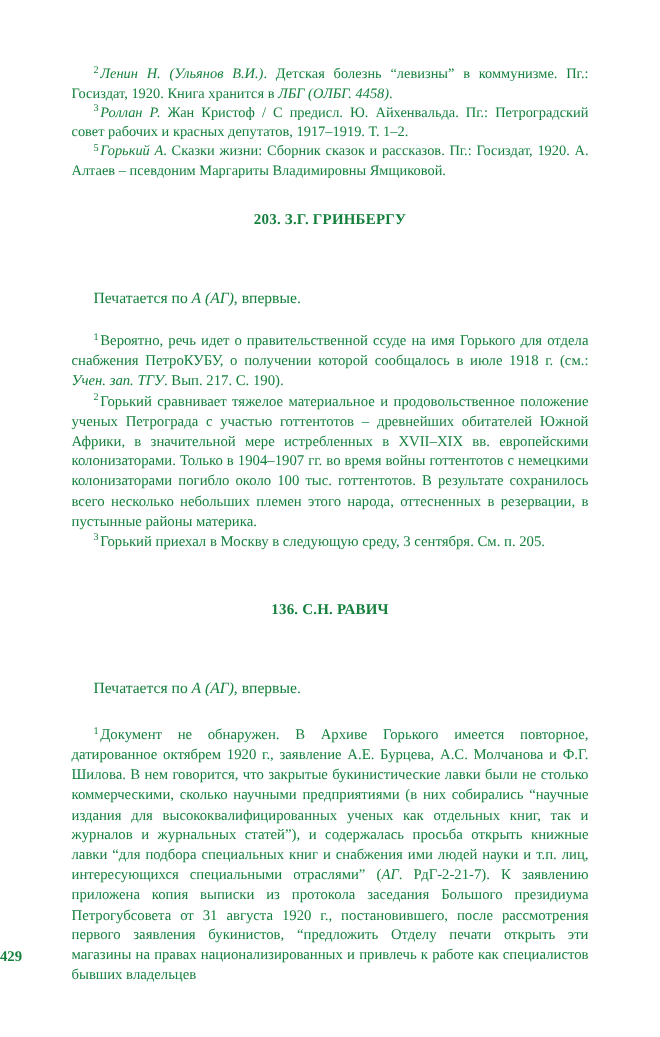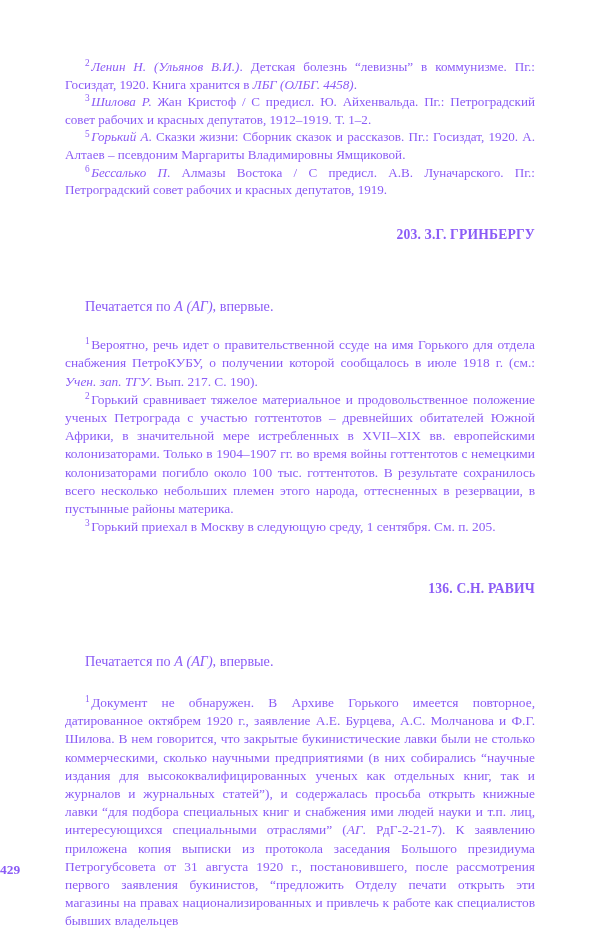--- a/index.html
+++ b/index.html
@@ -8,21 +8,21 @@
     padding: 0;
     background: #ffffff;
   }
   .page {
     position: relative;
     width: 600px;
     height: 943px;
     background: #ffffff;
     box-sizing: border-box;
     font-family: "Liberation Serif", "DejaVu Serif", serif;
-    color: #8b5cf6;
+    color: #15803d;
     overflow: hidden;
   }
   .content {
     position: absolute;
     left: 65px;
     top: 58px;
     width: 470px;
   }
   
   p {
@@ -44,21 +44,21 @@
   }
   .plain {
     font-size: 14.2px;
     line-height: 20.5px;
     text-indent: 20px;
     margin-top: 27px;
   }
   .heading {
     font-size: 13.6px;
     font-weight: bold;
-    text-align: right;
+    text-align: center;
     text-indent: 0;
     letter-spacing: 0.2px;
     margin: 0;
   }
   sup.fn {
     font-size: 9.3px;
     vertical-align: 0.52em;
     line-height: 0;
     margin-right: 1.5px;
     font-weight: normal;
@@ -84,33 +84,32 @@
   }
 </style>
 </head>
 <body>
 
 <div class="page">
   <div class="content">
 
     <div>
       <p class="note"><sup class="fn">2</sup><i>Ленин Н. (Ульянов В.И.)</i><span>. Детская болезнь “левизны” в коммунизме. Пг.: Госиздат, 1920. Книга хранится в </span><i>ЛБГ (ОЛБГ. 4458)</i><span>.</span></p>
-      <p class="note"><sup class="fn">3</sup><i>Шилова Р.</i><span> Жан Кристоф / С предисл. Ю. Айхенвальда. Пг.: Петроградский совет рабочих и красных депутатов, 1912–1919. Т. 1–2.</span></p>
+      <p class="note"><sup class="fn">3</sup><i>Роллан Р.</i><span> Жан Кристоф / С предисл. Ю. Айхенвальда. Пг.: Петроградский совет рабочих и красных депутатов, 1917–1919. Т. 1–2.</span></p>
       <p class="note"><sup class="fn">5</sup><i>Горький А</i><span>. Сказки жизни: Сборник сказок и рассказов. Пг.: Госиздат, 1920. А. Алтаев – псевдоним Маргариты Владимировны Ямщиковой.</span></p>
-      <p class="note"><sup class="fn">6</sup><i>Бессалько П</i><span>. Алмазы Востока / С предисл. А.В. Луначарского. Пг.: Петроградский совет рабочих и красных депутатов, 1919.</span></p>
     </div>
 
     <div class="sp-head-203"></div>
     <p class="heading">203. З.Г. ГРИНБЕРГУ</p>
     <div class="sp-after-head"></div>
     <p class="plain"><span>Печатается по </span><i>А (АГ)</i><span>, впервые.</span></p>
     <div class="sp-before-notes"></div>
     <p class="body-note"><sup class="fn">1</sup><span>Вероятно, речь идет о правительственной ссуде на имя Горького для отдела снабжения ПетроКУБУ, о получении которой сообщалось в июле 1918 г. (см.: </span><i>Учен. зап. ТГУ</i><span>. Вып. 217. С. 190).</span></p>
     <p class="body-note"><sup class="fn">2</sup><span>Горький сравнивает тяжелое материальное и продовольственное положение ученых Петрограда с участью готтентотов – древнейших обитателей Южной Африки, в значительной мере истребленных в XVII–XIX вв. европейскими колонизаторами. Только в 1904–1907 гг. во время войны готтентотов с немецкими колонизаторами погибло около 100 тыс. готтентотов. В результате сохранилось всего несколько небольших племен этого народа, оттесненных в резервации, в пустынные районы материка.</span></p>
-    <p class="body-note"><sup class="fn">3</sup><span>Горький приехал в Москву в следующую среду, 1 сентября. См. п. 205.</span></p>
+    <p class="body-note"><sup class="fn">3</sup><span>Горький приехал в Москву в следующую среду, 3 сентября. См. п. 205.</span></p>
 
     <div class="sp-head-204-before"></div>
     <p class="heading">136. С.Н. РАВИЧ</p>
     <div class="sp-head-204-after"></div>
     <p class="plain"><span>Печатается по </span><i>А (АГ)</i><span>, впервые.</span></p>
     <div class="sp-before-notes-204"></div>
     <p class="body-note"><sup class="fn">1</sup><span>Документ не обнаружен. В Архиве Горького имеется повторное, датированное октябрем 1920 г., заявление А.Е. Бурцева, А.С. Молчанова и Ф.Г. Шилова. В нем говорится, что закрытые букинистические лавки были не столько коммерческими, сколько научными предприятиями (в них собирались “научные издания для высококвалифицированных ученых как отдельных книг, так и журналов и журнальных статей”), и содержалась просьба открыть книжные лавки “для подбора специальных книг и снабжения ими людей науки и т.п. лиц, интересующихся специальными отраслями” (</span><i>АГ</i><span>. РдГ-2-21-7). К заявлению приложена копия выписки из протокола заседания Большого президиума Петрогубсовета от 31 августа 1920 г., постановившего, после рассмотрения первого заявления букинистов, “предложить Отделу печати открыть эти магазины на правах национализированных и привлечь к работе как специалистов бывших владельцев</span></p>
 
   </div>
 

